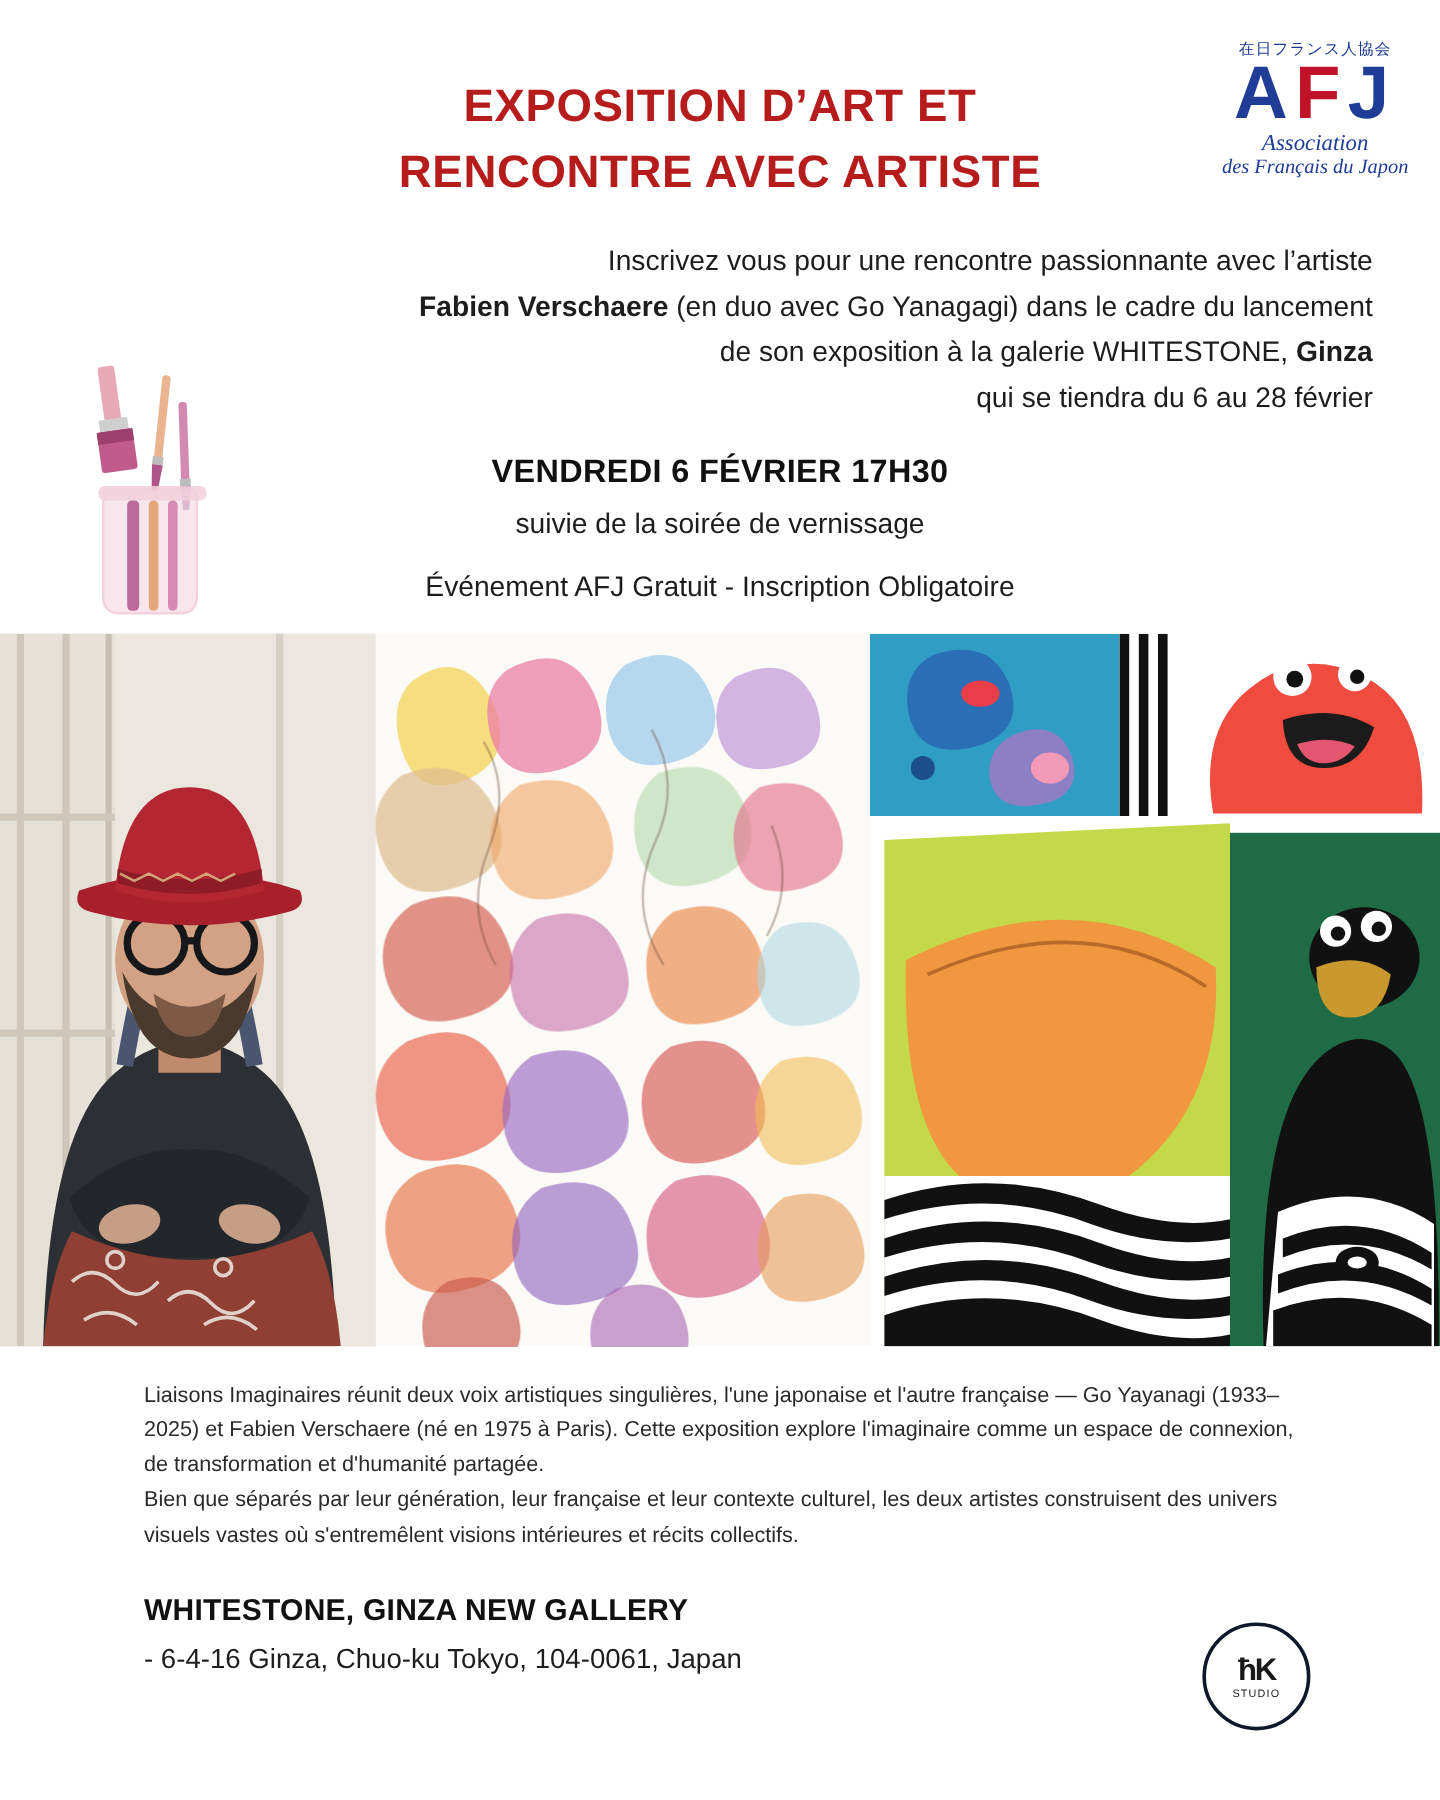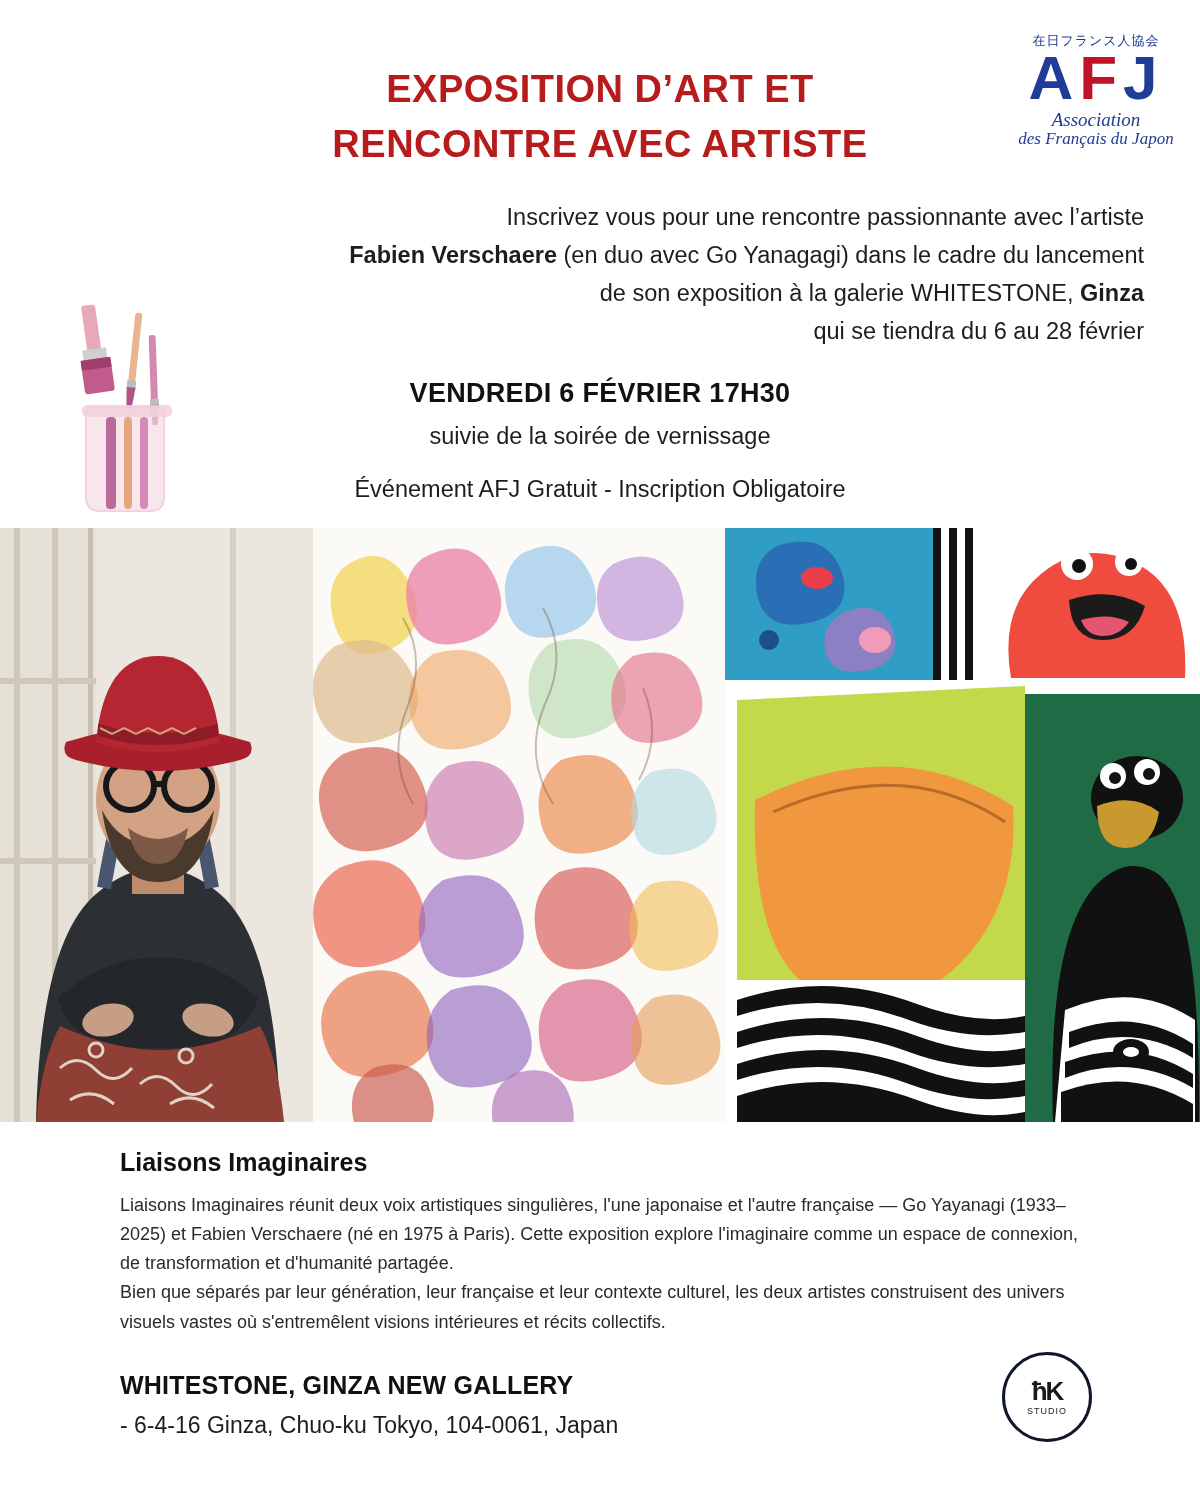--- a/index.html
+++ b/index.html
@@ -431,21 +431,20 @@
           </g>
           <ellipse cx="106" cy="372" rx="18" ry="13" fill="#111"></ellipse>
           <ellipse cx="106" cy="372" rx="8" ry="5" fill="#ffffff"></ellipse>
         </g>
       </g>
     </svg>
   </div>
 </div>
 
 <div class="bottom">
-  <div class="work-title">Liaisons Imaginaires</div>
   <div class="work-desc">Liaisons Imaginaires réunit deux voix artistiques singulières, l'une japonaise et l'autre française — Go Yayanagi (1933–2025) et Fabien Verschaere (né en 1975 à Paris). Cette exposition explore l'imaginaire comme un espace de connexion, de transformation et d'humanité partagée.</div>
   <div class="work-desc">Bien que séparés par leur génération, leur française et leur contexte culturel, les deux artistes construisent des univers visuels vastes où s'entremêlent visions intérieures et récits collectifs.</div>
 
   <div class="gallery-name">WHITESTONE, GINZA NEW GALLERY</div>
   <div class="gallery-addr">- 6-4-16 Ginza, Chuo-ku Tokyo, 104-0061, Japan</div>
 </div>
 
 <div class="studio-stamp">
   <div class="studio-mark">ħK</div>
   <div class="studio-word">STUDIO</div>

